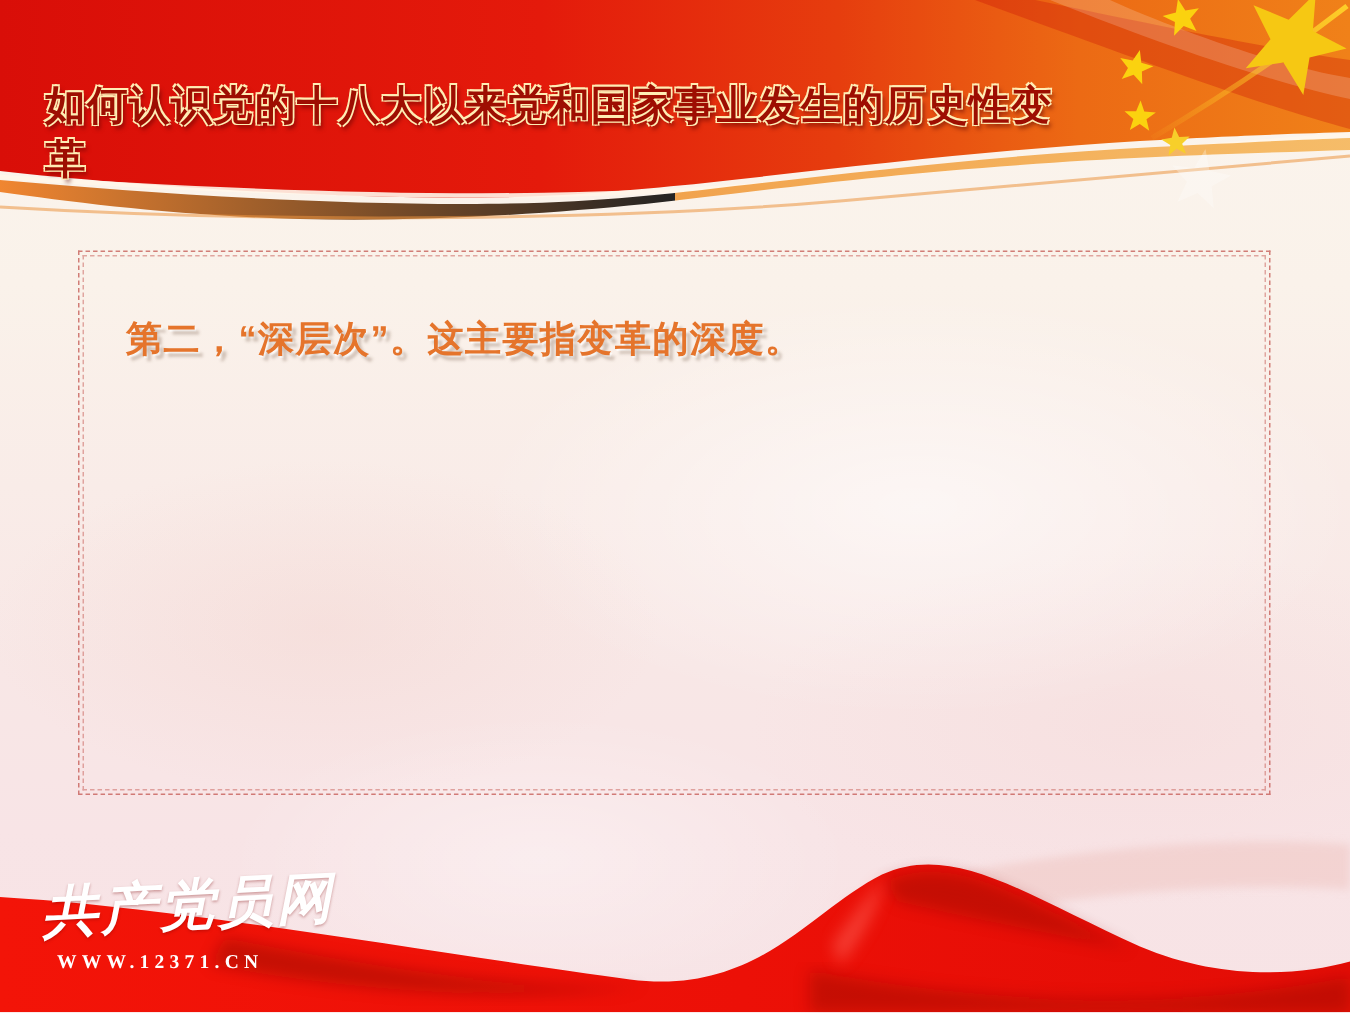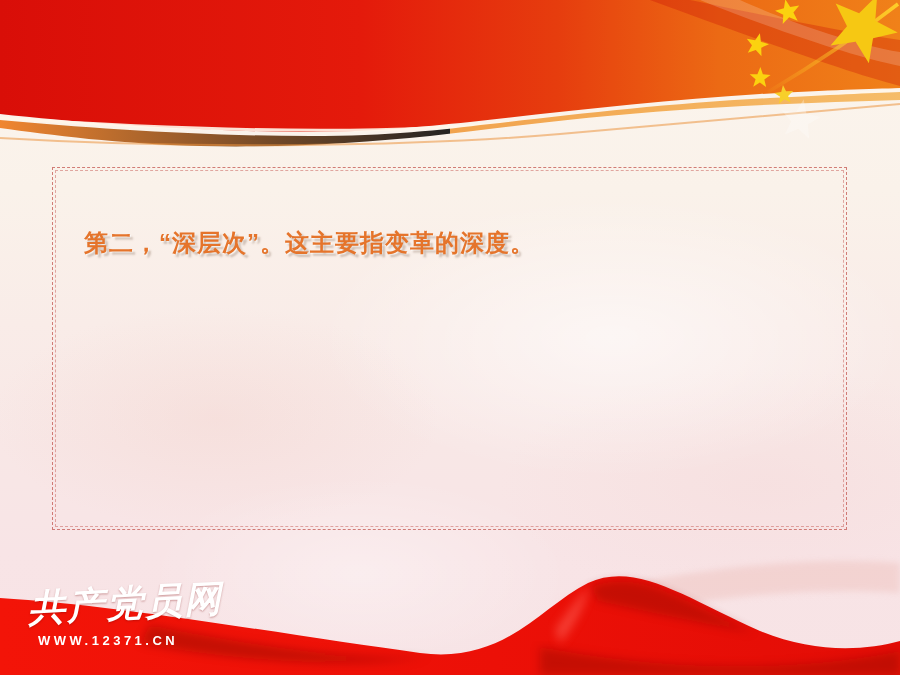--- a/index.html
+++ b/index.html
@@ -35,41 +35,41 @@
   .frame{
     position:absolute; left:52px; top:167px; width:795px; height:363px;
     border:1px dashed rgba(196,86,80,.75);
   }
   .frame-inner{
     position:absolute; inset:2px;
     border:1px dashed rgba(203,104,98,.55);
   }
 
   .box-heading{
-    position:absolute; left:84px; top:227px; width:700px;
+    position:absolute; left:84px; top:210px; width:700px;
     font-size:24px; font-weight:bold; letter-spacing:1px; color:#e5742b;
     text-shadow:3px 3px 2px rgba(158,136,120,.45), 1px 1px 0 rgba(255,255,255,.9);
   }
 
   .box-paragraph{
     position:absolute; left:84px; top:297px; width:741px;
     font-size:17px; line-height:26px; color:#414141; letter-spacing:.2px;
     text-align:justify; font-weight:500;
   }
 
   .footer-logo{ position:absolute; left:28px; top:588px; width:230px; color:#fff; }
   .logo-calligraphy{
     font-family:"DejaVu Serif","Liberation Serif",serif;
     font-style:italic; font-weight:bold; font-size:37px; line-height:1.1;
     letter-spacing:2px; transform:rotate(-3deg); transform-origin:left center;
     text-shadow:0 1px 2px rgba(120,0,0,.35); white-space:nowrap;
   }
   .logo-url{
     margin-top:4px; margin-left:10px; font-size:13px; font-weight:bold;
-    letter-spacing:3.5px; white-space:nowrap;
+    letter-spacing:3.5px; white-space:nowrap;font-family:Liberation Serif, serif;
   }
 </style>
 </head>
 <body>
 
 <div class="slide">
 
   <svg class="banner-svg" width="900" height="170" viewBox="0 0 900 170">
     <defs>
       <linearGradient id="gBan" x1="0" y1="0" x2="900" y2="0" gradientUnits="userSpaceOnUse">
@@ -121,20 +121,21 @@
       <polygon points="0,-10 2.47,-3.4 9.51,-3.09 3.99,1.3 5.88,8.09 0,4.2 -5.88,8.09 -3.99,1.3 -9.51,-3.09 -2.47,-3.4" fill="#fbd20f"></polygon>
     </g>
     <g transform="translate(784,95) rotate(-6) scale(1.0)">
       <polygon points="0,-10 2.47,-3.4 9.51,-3.09 3.99,1.3 5.88,8.09 0,4.2 -5.88,8.09 -3.99,1.3 -9.51,-3.09 -2.47,-3.4" fill="#f7cf2a"></polygon>
     </g>
     <g transform="translate(800,120) rotate(10) scale(2.1)">
       <polygon points="0,-10 2.47,-3.4 9.51,-3.09 3.99,1.3 5.88,8.09 0,4.2 -5.88,8.09 -3.99,1.3 -9.51,-3.09 -2.47,-3.4" fill="#ffffff" opacity="0.28"></polygon>
     </g>
   </svg>
 
+  <div class="page-title">如何认识党的十八大以来党和国家事业发生的历史性变革</div>
 
   <div class="frame">
     <div class="frame-inner"></div>
   </div>
 
   <div class="box-heading">第二，“深层次”。这主要指变革的深度。</div>
 
 
   <svg class="wave-svg" width="900" height="130" viewBox="0 0 900 130">
     <defs>

